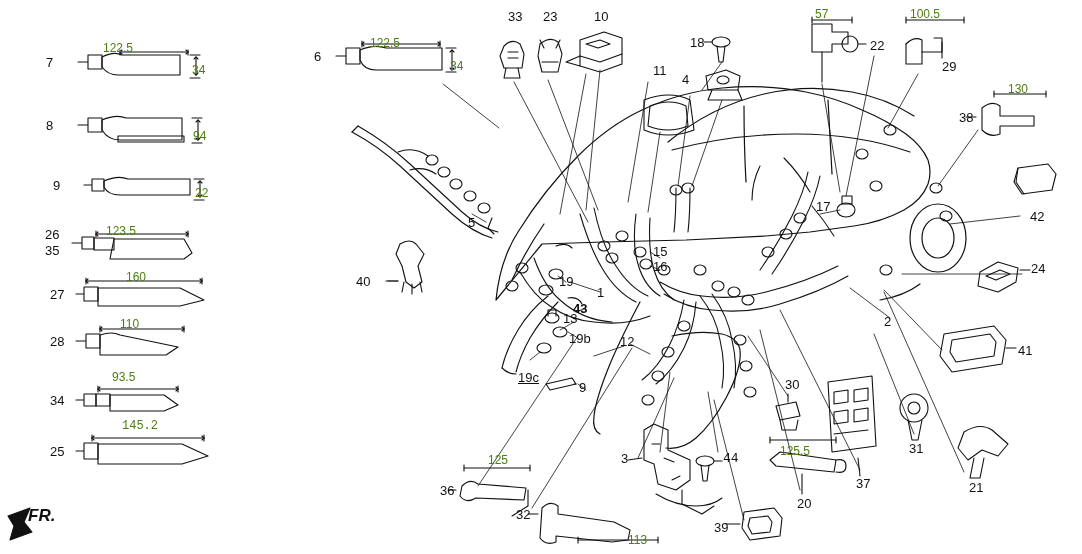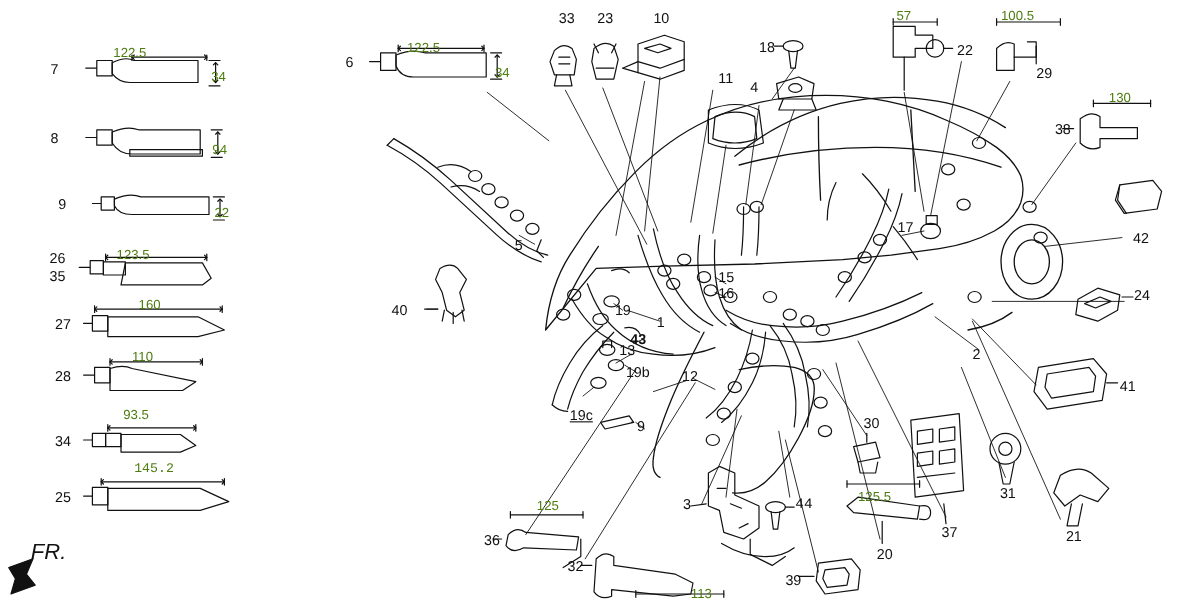--- a/index.html
+++ b/index.html
@@ -24,25 +24,26 @@
   .dim{
     position:absolute;
     font-size:12px;
     line-height:12px;
     color:#4d7c0f;
     white-space:nowrap;
     font-family:"Liberation Sans", sans-serif;
   }
   .fr{
     position:absolute;
-    font-size:20px;
-    font-weight:normal;
+    font-size:17px;
+    font-weight:bold;
     font-style:italic;
     color:#111;
     font-family:"Liberation Sans", sans-serif;
+    margin-top:15px;
   }
 </style>
 </head>
 <body>
 
 <div id="sheet">
 
 <svg viewBox="0 0 1082 554" xmlns="http://www.w3.org/2000/svg">
   <g fill="none" stroke="#111" stroke-width="1.1" stroke-linejoin="round" stroke-linecap="round">
 

